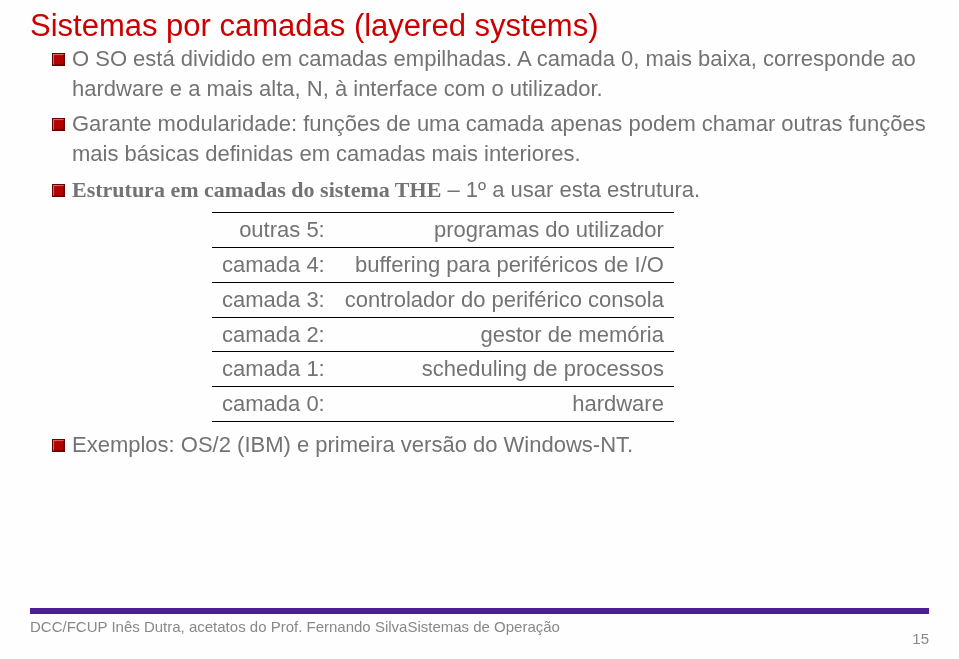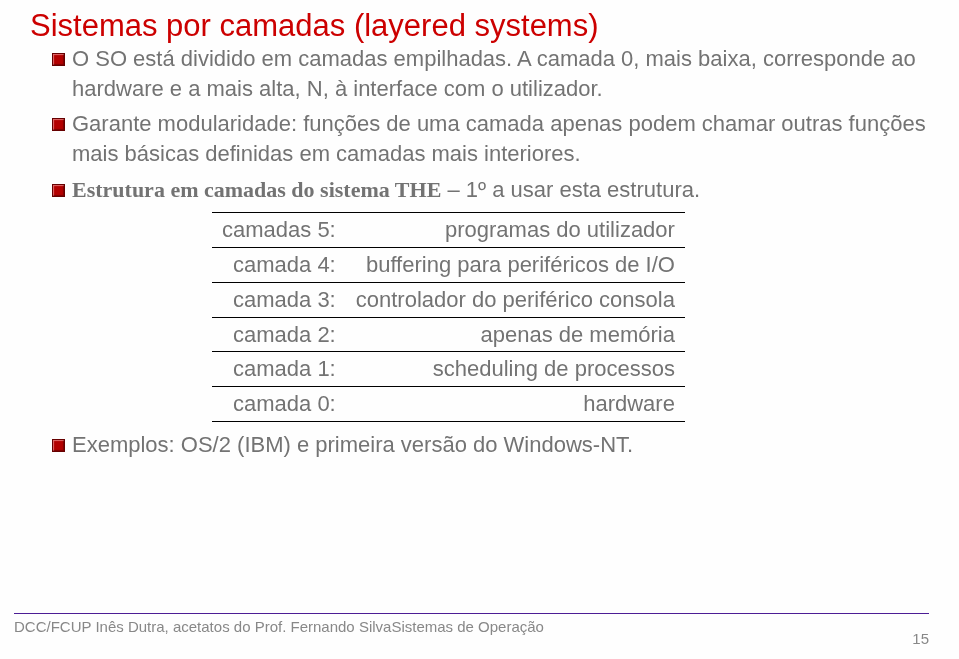--- a/index.html
+++ b/index.html
@@ -55,23 +55,23 @@
     border-top: 1px solid #000;
     border-bottom: 1px solid #000;
     padding: 2px 10px;
     text-align: right;
   }
   .layer-table tr:first-child td { border-top: 1px solid #000; }
   .layer-table td.lhs { text-align: right; }
   .footer {
     position: absolute;
     bottom: 12px;
-    left: 14px;
+    left: 30px;
     right: 30px;
-    border-top: 1px solid #4c1d95;
+    border-top: 6px solid #4c1d95;
     padding-top: 4px;
     font-size: 15px;
     color: #888;
     display: flex;
     justify-content: space-between;
   }
   .footer .left { white-space: nowrap; }
   .footer .right { white-space: nowrap; margin-top: 12px; }
 </style>
 </head>
@@ -81,34 +81,34 @@
   <h1 class="title">Sistemas por camadas (layered systems)</h1>
 
   <ul class="bullets">
     <li>O SO está dividido em camadas empilhadas. A camada 0, mais baixa, corresponde ao hardware e a mais alta, N, à interface com o utilizador.</li>
     <li>Garante modularidade: funções de uma camada apenas podem chamar outras funções mais básicas definidas em camadas mais interiores.</li>
     <li>
       <span class="serif-b">Estrutura em camadas do sistema THE</span><span> – 1º a usar esta estrutura.</span>
       <table class="layer-table">
         <tbody>
             <tr>
-              <td class="lhs">camadas 5:</td>
+              <td class="lhs">outras 5:</td>
               <td>programas do utilizador</td>
             </tr>
         <tr>
               <td class="lhs">camada 4:</td>
               <td>buffering para periféricos de I/O</td>
             </tr>
         <tr>
               <td class="lhs">camada 3:</td>
               <td>controlador do periférico consola</td>
             </tr>
         <tr>
               <td class="lhs">camada 2:</td>
-              <td>apenas de memória</td>
+              <td>gestor de memória</td>
             </tr>
         <tr>
               <td class="lhs">camada 1:</td>
               <td>scheduling de processos</td>
             </tr>
         <tr>
               <td class="lhs">camada 0:</td>
               <td>hardware</td>
             </tr>
       </tbody>

